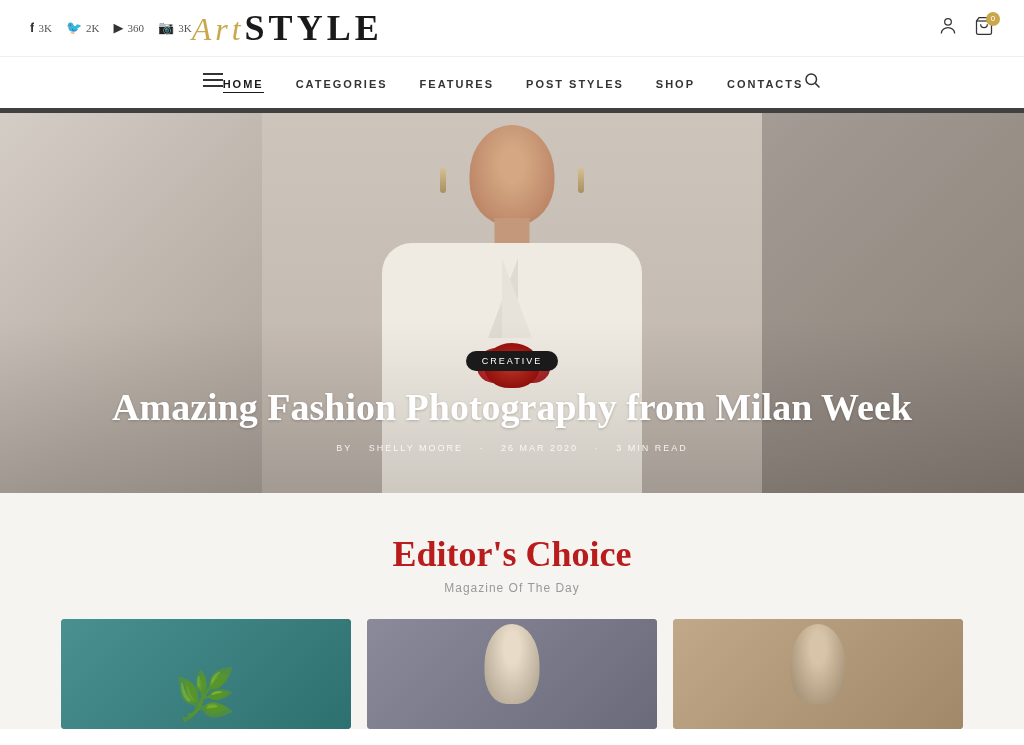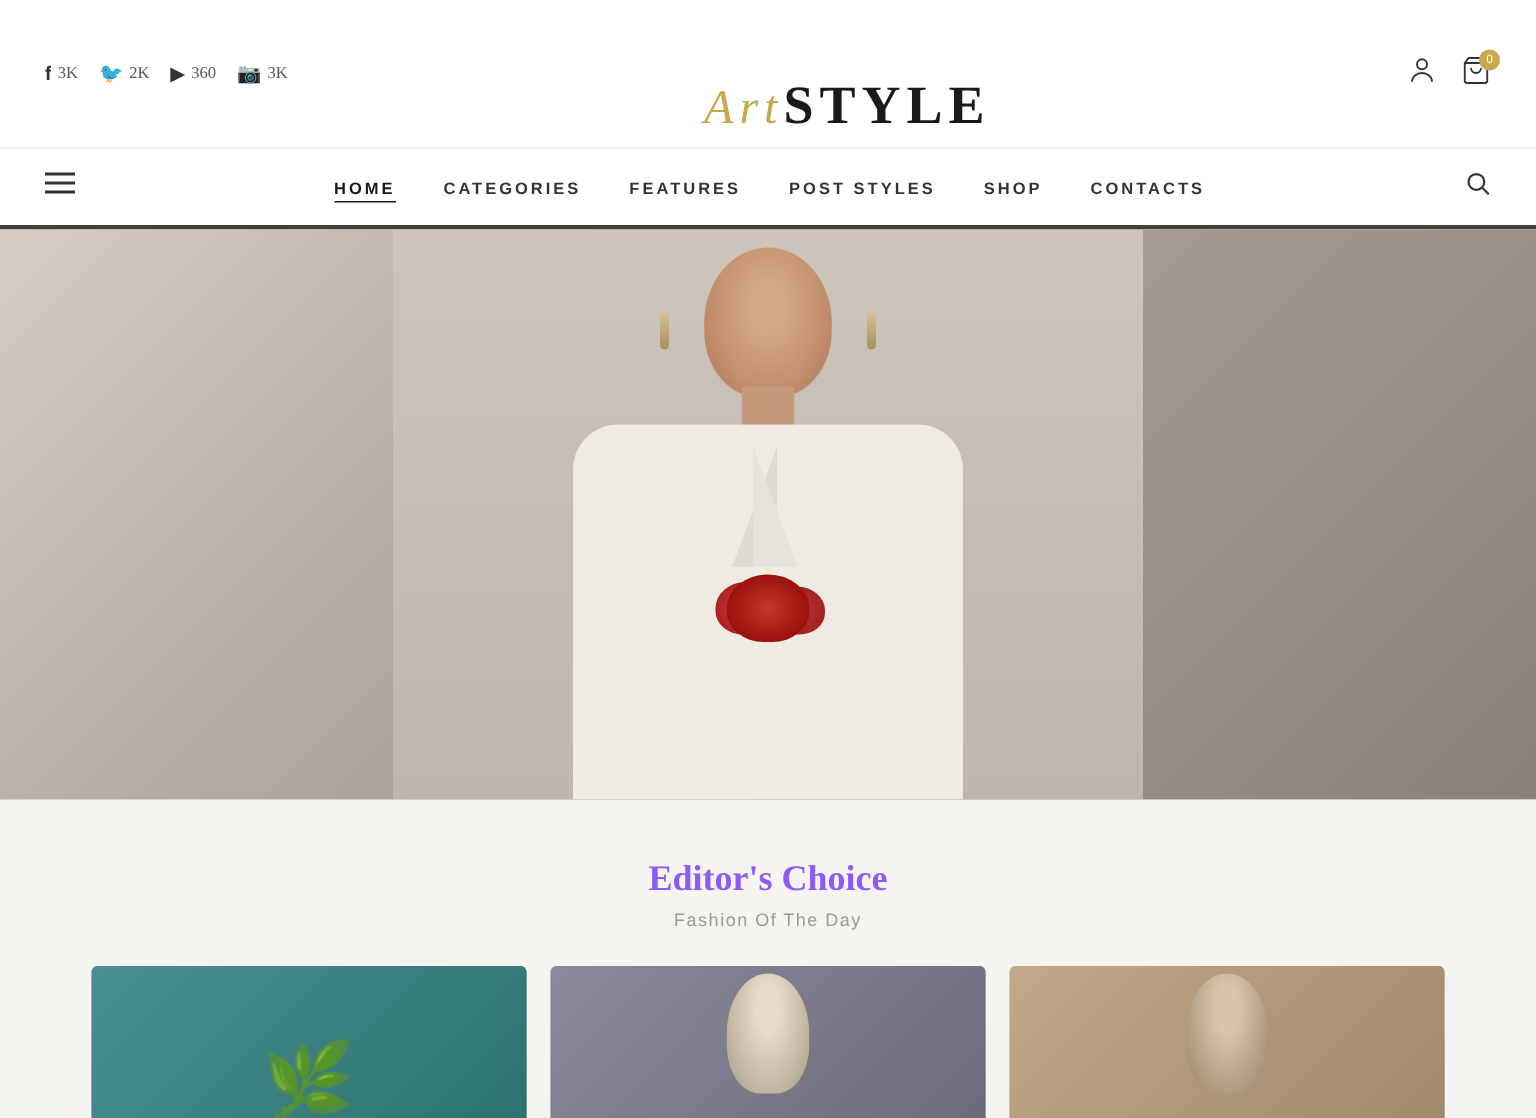--- a/index.html
+++ b/index.html
@@ -24,23 +24,22 @@
       gap: 4px;
       font-size: 11px;
       color: #555;
       text-decoration: none;
     }
     .social-icon {
       font-size: 13px;
       color: #333;
     }
     .logo-area {
-      text-align: center;
+      text-align: left;
       flex: 1;
-      margin-top: 42px;
     }
     .logo-title {
       font-size: 36px;
       font-family: 'Georgia', cursive;
       letter-spacing: 4px;
       color: #1a1a1a;
       font-weight: 700;
       line-height: 1;
       position: relative;
     }
@@ -83,23 +82,23 @@
       height: 14px;
       display: flex;
       align-items: center;
       justify-content: center;
     }
 
     
     .main-nav {
       display: flex;
       align-items: center;
-      justify-content: space-between;
+      justify-content: center;
       padding: 14px 30px;
-      border-bottom: 3px solid #404040;
+      border-bottom: 5px solid #404040;
     }
     .hamburger {
       background: none;
       border: none;
       cursor: pointer;
       font-size: 18px;
       color: #333;
     }
     .nav-links {
       display: flex;
@@ -183,24 +182,24 @@
     }
     .hero-meta span { margin: 0 6px; }
 
     
     .editors-choice {
       background: #f5f4f0;
       padding: 40px 30px 0;
       text-align: center;
     }
     .section-title {
-      font-size: 24px;
+      font-size: 36px;
       font-family: Georgia, serif;
       font-weight: 700;
-      color: #8b5cf6;
+      color: #b91c1c;
       margin-bottom: 6px;
     }
     .section-subtitle {
       font-size: 12px;
       color: #999;
       letter-spacing: 1px;
       font-family: Arial, sans-serif;
       margin-bottom: 24px;
     }
     .cards-row {
@@ -348,25 +347,37 @@
     <div style="position:absolute;top:145px;left:50%;transform:translateX(-10px);width:0;height:0;border-left:0 solid transparent;border-right:30px solid transparent;border-bottom:80px solid #e8e3da;"></div>
 
     <div style="position:absolute;top:230px;left:50%;transform:translateX(-50%);width:55px;height:45px;background:radial-gradient(ellipse,#c0392b,#8b0000);border-radius:50% 50% 45% 45%;z-index:3;"></div>
     <div style="position:absolute;top:235px;left:50%;transform:translateX(-35px);width:40px;height:35px;background:radial-gradient(ellipse,#d44040,#9b1515);border-radius:50% 50% 45% 45%;z-index:2;"></div>
     <div style="position:absolute;top:238px;left:50%;transform:translateX(0px);width:38px;height:32px;background:radial-gradient(ellipse,#c83030,#902020);border-radius:50% 50% 45% 45%;z-index:2;"></div>
 
     <div style="position:absolute;top:55px;left:50%;transform:translateX(-72px);width:6px;height:25px;background:linear-gradient(180deg,#d4c090,#a89060);border-radius:3px;z-index:5;"></div>
     <div style="position:absolute;top:55px;left:50%;transform:translateX(66px);width:6px;height:25px;background:linear-gradient(180deg,#d4c090,#a89060);border-radius:3px;z-index:5;"></div>
   </div>
 
+  <div class="hero-overlay">
+    <span class="hero-tag">CREATIVE</span>
+    <h1 class="hero-title">Amazing Fashion Photography from Milan Week</h1>
+    <div class="hero-meta">
+      <span>BY</span>
+      <span>SHELLY MOORE</span>
+      <span> · </span>
+      <span>26 MAR 2020</span>
+      <span> · </span>
+      <span>3 MIN READ</span>
+    </div>
+  </div>
 </section>
 
 <section class="editors-choice">
   <h2 class="section-title">Editor's Choice</h2>
-  <p class="section-subtitle">Fashion Of The Day</p>
+  <p class="section-subtitle">Magazine Of The Day</p>
 
   <div class="cards-row">
     <div class="card card-1">
 
       <div style="position:absolute;top:0;left:0;right:0;bottom:0;background:linear-gradient(135deg,#4a9090 0%,#2d7070 100%);"></div>
       <div style="position:absolute;bottom:5px;left:50%;transform:translateX(-50%);font-size:50px;opacity:0.6;z-index:2;">🌿</div>
     </div>
     <div class="card card-2">
 
       <div style="position:absolute;top:0;left:0;right:0;bottom:0;background:linear-gradient(135deg,#8a8a9a 0%,#6a6a7a 100%);"></div>

